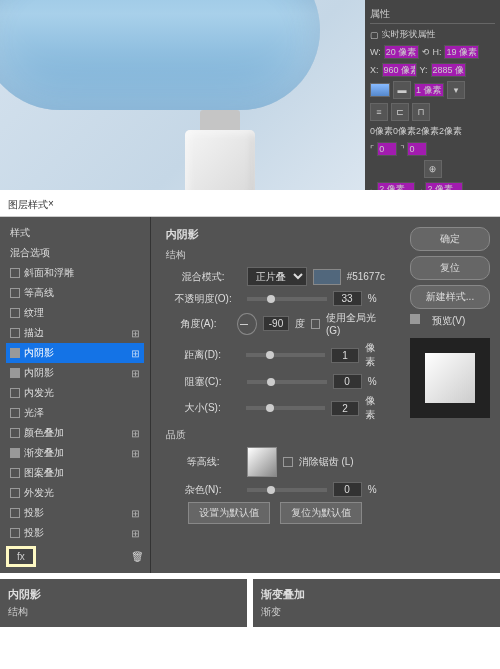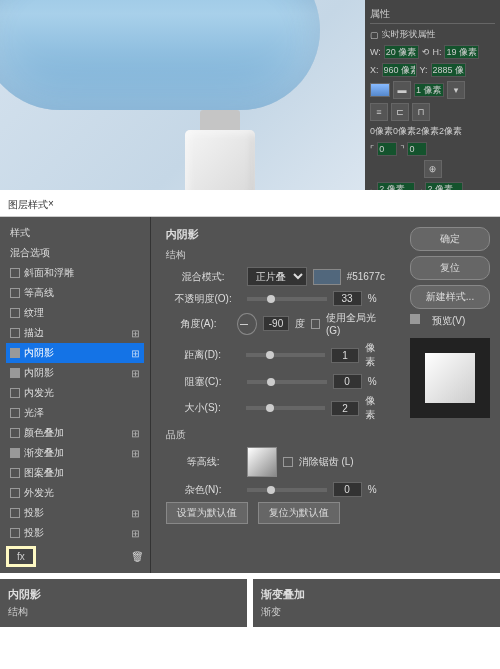--- a/index.html
+++ b/index.html
@@ -6,21 +6,21 @@
 body{background:#fff;width:500px}
 .canvas{height:190px;background:linear-gradient(135deg,#d5e2ee 0%,#c5d7e6 50%,#e8eef5 100%);position:relative;overflow:hidden}
 .pill{position:absolute;left:-20px;top:-50px;width:340px;height:160px;background:linear-gradient(180deg,#8ebfe0 0%,#a8d0ea 40%,#6ba5d0 100%);border-radius:80px;box-shadow:inset 0 -20px 40px rgba(255,255,255,0.3),inset 0 10px 30px rgba(50,100,150,0.3)}
 .nozzle{position:absolute;left:200px;top:110px;width:40px;height:25px;background:#c5c5c5;border-radius:3px}
 .box{position:absolute;left:185px;top:130px;width:70px;height:70px;background:linear-gradient(135deg,#f5f5f5,#d8d8d8);border-radius:5px;box-shadow:inset 2px 2px 8px rgba(255,255,255,0.8),inset -2px -2px 8px rgba(0,0,0,0.1)}
 .selbox{position:absolute;left:230px;top:200px;width:15px;height:15px;border:1px solid #666;background:rgba(200,220,240,0.3)}
 .panel-props{position:absolute;right:0;top:0;width:135px;background:#454545;color:#ccc;padding:5px}
 .panel-props .hdr{font-size:10px;padding:2px 0;border-bottom:1px solid #666}
 .panel-props .row{display:flex;gap:3px;margin:4px 0;align-items:center}
 .panel-props .row span{font-size:9px}
-.panel-props input{width:35px;background:#14532d;border:1px solid #555;color:#ccc;font-size:9px;padding:1px}
+.panel-props input{width:35px;background:#a21caf;border:1px solid #555;color:#ccc;font-size:9px;padding:1px}
 .panel-props .icon-btn{width:18px;height:18px;background:#555;border:1px solid #666;display:inline-flex;align-items:center;justify-content:center}
 .swatch{width:20px;height:14px;background:linear-gradient(#8bf,#58c);border:1px solid #666}
 .dialog{margin-top:4px;background:#535353;color:#ddd}
 .dlg-title{display:flex;justify-content:flex-start;padding:4px 8px;background:#fff;color:#333;font-size:11px;border-bottom:1px solid #ccc}
 .dlg-body{display:flex;min-height:280px}
 .dlg-left{width:155px;background:#535353;border-right:1px solid #333;padding:6px}
 .dlg-left .sect{padding:3px 4px;font-size:10px}
 .dlg-left .item{display:flex;align-items:center;padding:3px 4px;font-size:10px;gap:4px}
 .dlg-left .item.active{background:#1473e6;color:#fff}
 .dlg-left .cb{width:10px;height:10px;border:1px solid #999;display:inline-block}
@@ -242,21 +242,21 @@
         <span class="contour"></span>
         <span class="cb" style="width:10px;height:10px;border:1px solid #999;display:inline-block"></span>
         <span>消除锯齿 (L)</span>
       </div>
       <div class="frow">
         <label>杂色(N):</label>
         <div class="slider"></div>
         <span class="valbox">0</span>
         <span>%</span>
       </div>
-      <div class="frow" style="margin-top:1px;justify-content:flex-start;gap:10px">
+      <div class="frow" style="margin-top:1px;justify-content:center;gap:10px">
         <button class="btn">设置为默认值</button>
         <button class="btn">复位为默认值</button>
       </div>
     </div>
     <div class="dlg-right">
       <button class="rbtn">确定</button>
       <button class="rbtn">复位</button>
       <button class="rbtn">新建样式...</button>
       <div class="frow" style="display:flex;gap:12px;font-size:10px">
           <span class="cb checked" style="width:10px;height:10px;border:1px solid #999;background:#999;display:inline-block"></span>

